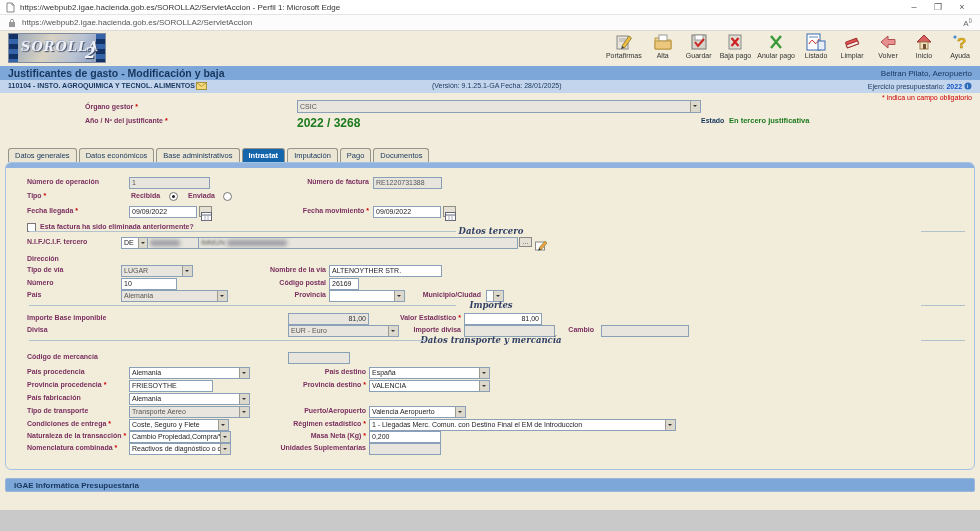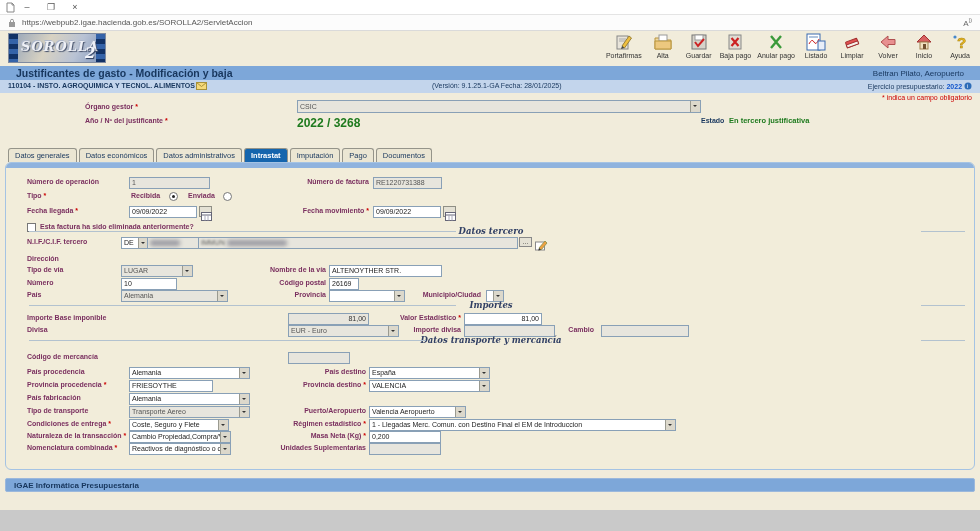--- a/index.html
+++ b/index.html
@@ -29,21 +29,21 @@
   .logo-text{position:absolute;left:12px;top:5px;font:bold italic 13px "DejaVu Serif",serif;
              color:#eef0f6;letter-spacing:1px;text-shadow:1px 1px 1px #44506a,-1px -1px 0 #aeb8cc}
   .logo-sup{position:absolute;left:76px;top:10px;font:bold italic 15px "DejaVu Serif",serif;
             color:#f2f4fa;text-shadow:1px 1px 1px #2d3c5c}
   
   .tools{position:absolute;right:2px;top:1px;display:flex;align-items:flex-start}
   .tool{min-width:30px;padding:0 3px;text-align:center;font-size:7px;color:#333;cursor:default}
   .tool svg{display:block;margin:0 auto}
   
   .blue1{position:absolute;top:35px;left:0;right:0;height:14px;background:#7da7d9;
-         display:flex;align-items:center;justify-content:space-between;padding:0 16px;box-sizing:border-box}
+         display:flex;align-items:center;justify-content:space-between;padding:0 8px;box-sizing:border-box}
   .ptitle{font-size:10.5px;font-weight:bold;color:#17365d}
   .puser{font-size:8px;color:#17365d}
   .blue2{position:absolute;top:49px;left:0;right:0;height:13px;background:#c3d5ec;
          font-size:7.5px;color:#17365d}
   .unit{position:absolute;left:8px;top:2px;font-size:7px;font-weight:bold}
   .envwrap{position:absolute;left:196px;top:2px}
   .ver{position:absolute;left:432px;top:2px;font-size:7px}
   .ejer{position:absolute;right:8px;top:2px;font-size:7px}
   .ejer b{color:#1155cc}
   
@@ -95,20 +95,21 @@
        white-space:nowrap;overflow:hidden}
 </style>
 </head>
 <body>
 
 <div class="btitle">
   <svg width="9" height="11">
       <path d="M1 1 h5 l2 2 v7 H1z" fill="#fff" stroke="#888"></path>
       <path d="M6 1 v2 h2" fill="none" stroke="#888"></path>
     </svg>
+  <span class="txt">https://webpub2.igae.hacienda.gob.es/SOROLLA2/ServletAccion - Perfil 1: Microsoft Edge</span>
   <span class="wbtn">–</span>
   <span class="wbtn">❐</span>
   <span class="wbtn">×</span>
 </div>
 
 <div class="urlbar">
   <svg width="8" height="10">
       <rect x="1" y="4" width="6" height="5" fill="#9a9a9a"></rect>
       <path d="M2.5 4 V2.8 a1.5 1.5 0 0 1 3 0 V4" fill="none" stroke="#9a9a9a"></path>
     </svg>
@@ -234,21 +235,21 @@
     <span class="in sel dis" style="left:297px;top:7px;width:389px;height:11px;line-height:11px"><span>CSIC</span><i class="arr"></i></span>
     <span class="glb lb" style="left:85px;top:23px">Año / Nº del justificante <span class="req">*</span></span>
     <span class="gval grn" style="left:297px;top:23px;position:absolute;font-size:12px">2022 / 3268</span>
     <span class="glb lbn lb" style="left:701px;top:23px;color:#17365d">Estado</span>
     <span class="gval grn" style="left:729px;top:23px;position:absolute;font-size:7.5px">En tercero justificativa</span>
   </div>
 
   <div class="tabs">
     <span class="tab">Datos generales</span>
     <span class="tab">Datos económicos</span>
-    <span class="tab">Datos administrativos</span>
+    <span class="tab">Base administrativos</span>
     <span class="tab active">Intrastat</span>
     <span class="tab">Imputación</span>
     <span class="tab">Pago</span>
     <span class="tab">Documentos</span>
   </div>
 
   <div class="panel">
     <div class="band"></div>
     <div class="pbody">
 

